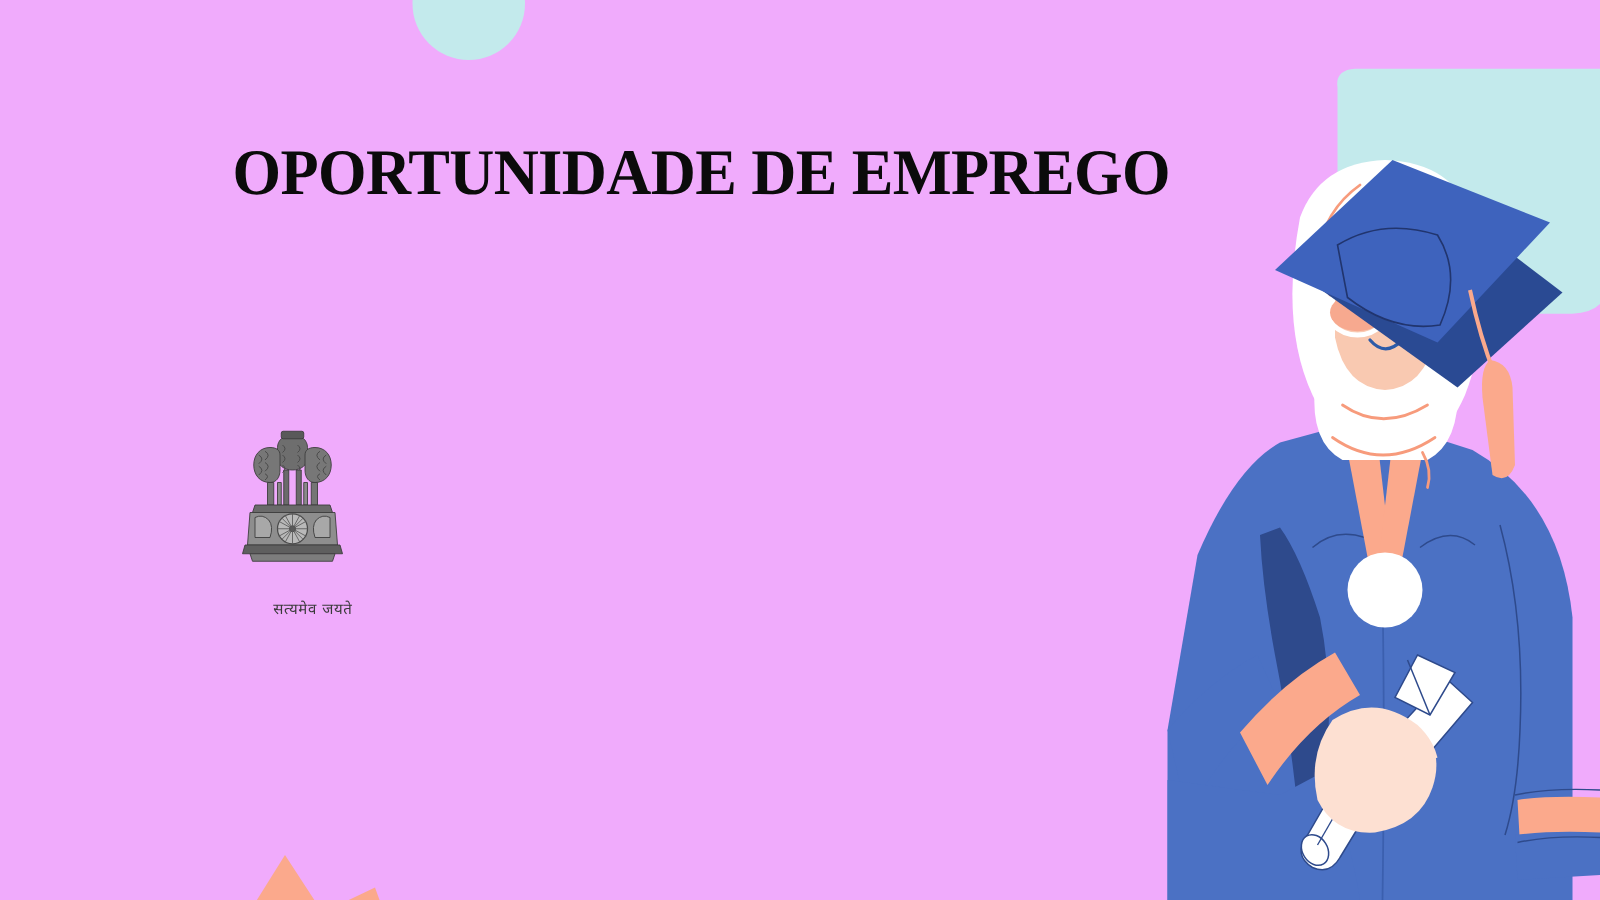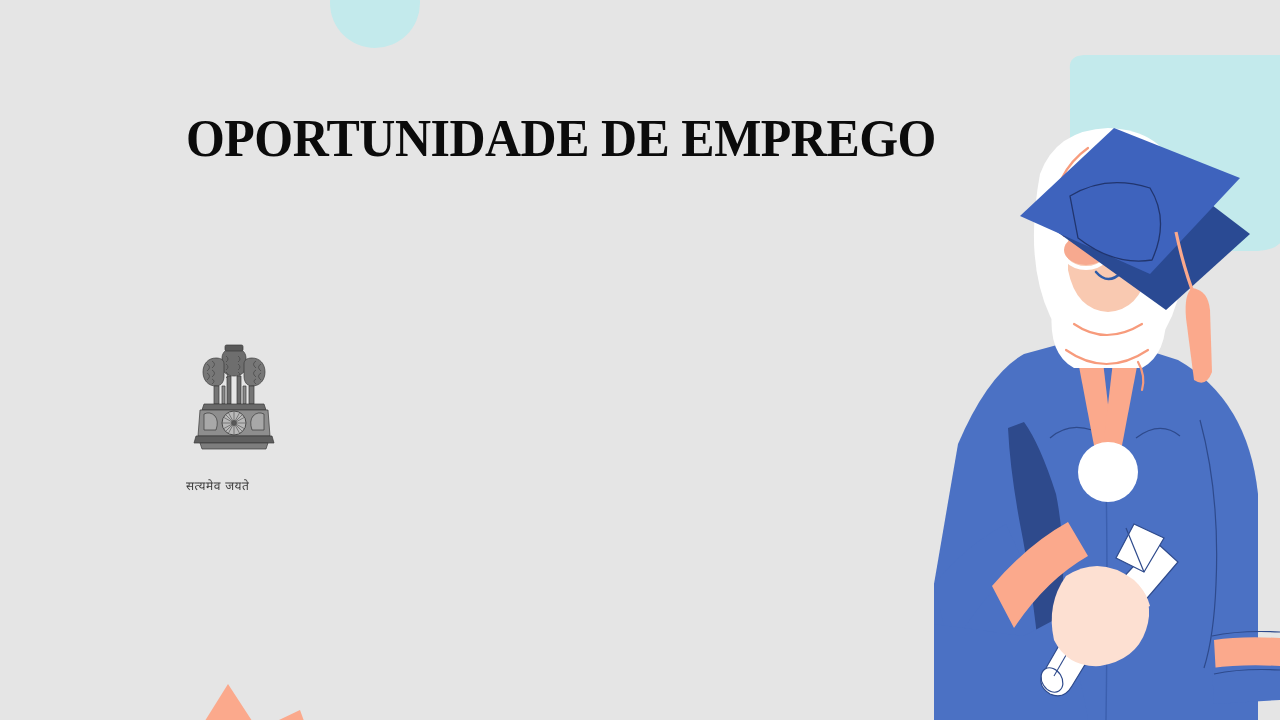--- a/index.html
+++ b/index.html
@@ -3,21 +3,21 @@
 <meta charset="utf-8">
 <title>Oportunidade de Emprego</title>
 <style>
   html,body{margin:0;padding:0;}
   body{
     width:1280px;height:720px;overflow:hidden;
     background:#ffffff;
     font-family:"Liberation Sans", sans-serif;
     position:relative;
   }
-  #slide{position:absolute;inset:0;width:1280px;height:720px;background:#e5e5e5;overflow:hidden;}
+  #slide{position:absolute;inset:0;width:1280px;height:720px;background:#f0abfc;overflow:hidden;}
 
   
   .deco-circle-top{
     position:absolute;left:330px;top:-42px;width:90px;height:90px;
     border-radius:50%;background:#c3eaec;
   }
   .deco-star-bottom{
     position:absolute;left:140px;top:672px;width:170px;height:60px;
   }
 
@@ -46,21 +46,21 @@
   .logo-l2{
     font-size:23px;font-weight:700;color:#3f4044;
     letter-spacing:-0.1px;line-height:1.3;margin-top:3px;white-space:nowrap;
   }
   .logo-l3{
     font-size:15px;font-weight:700;color:#2f3033;
     letter-spacing:-0.05px;line-height:1.3;margin-top:9px;white-space:nowrap;
   }
   .devanagari{
     font-family:"DejaVu Sans", sans-serif;
-    font-size:12px;color:#3a3a3a;text-align:left;
+    font-size:12px;color:#3a3a3a;text-align:right;
     width:96px;margin-top:-3px;letter-spacing:0.5px;
   }
 
   
   .illustration{position:absolute;left:928px;top:24px;width:352px;height:696px;}
   .illustration svg{display:block;width:352px;height:696px;}
 </style>
 </head>
 <body>
 

